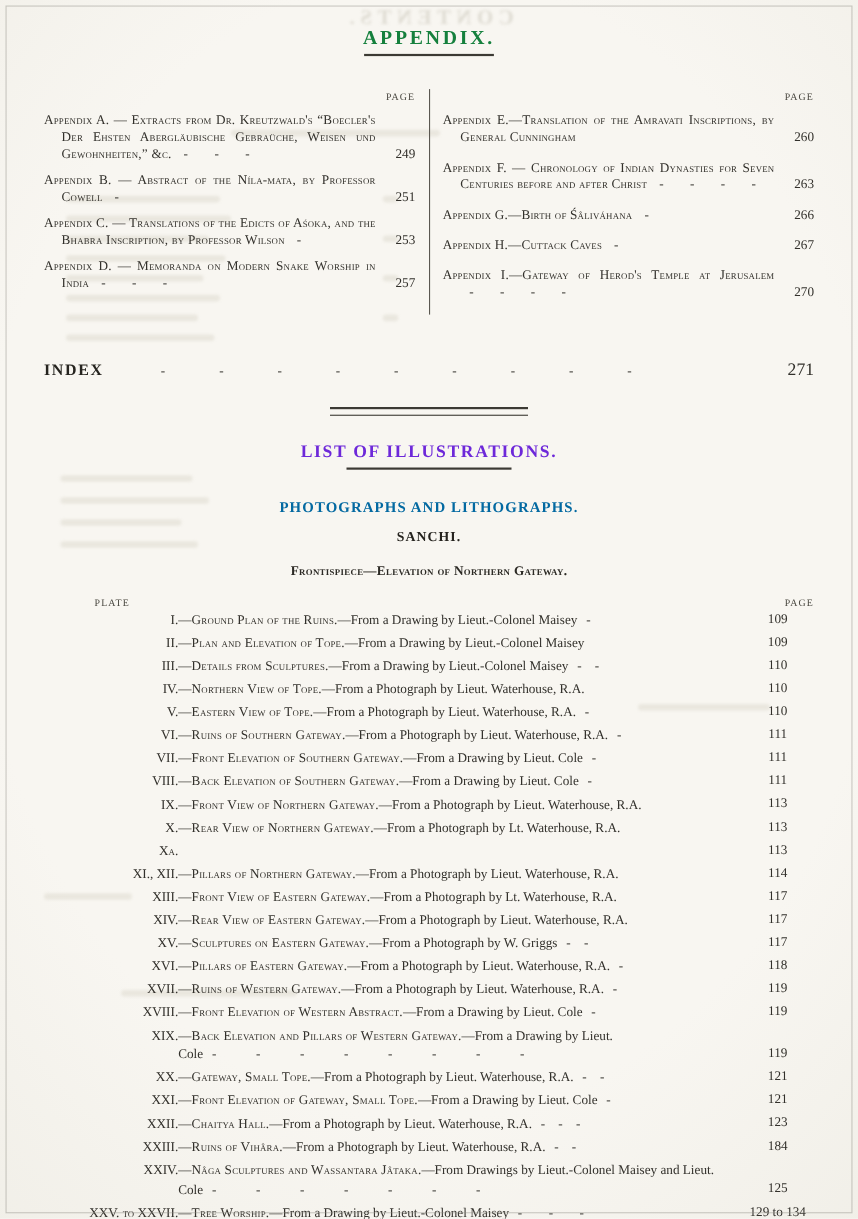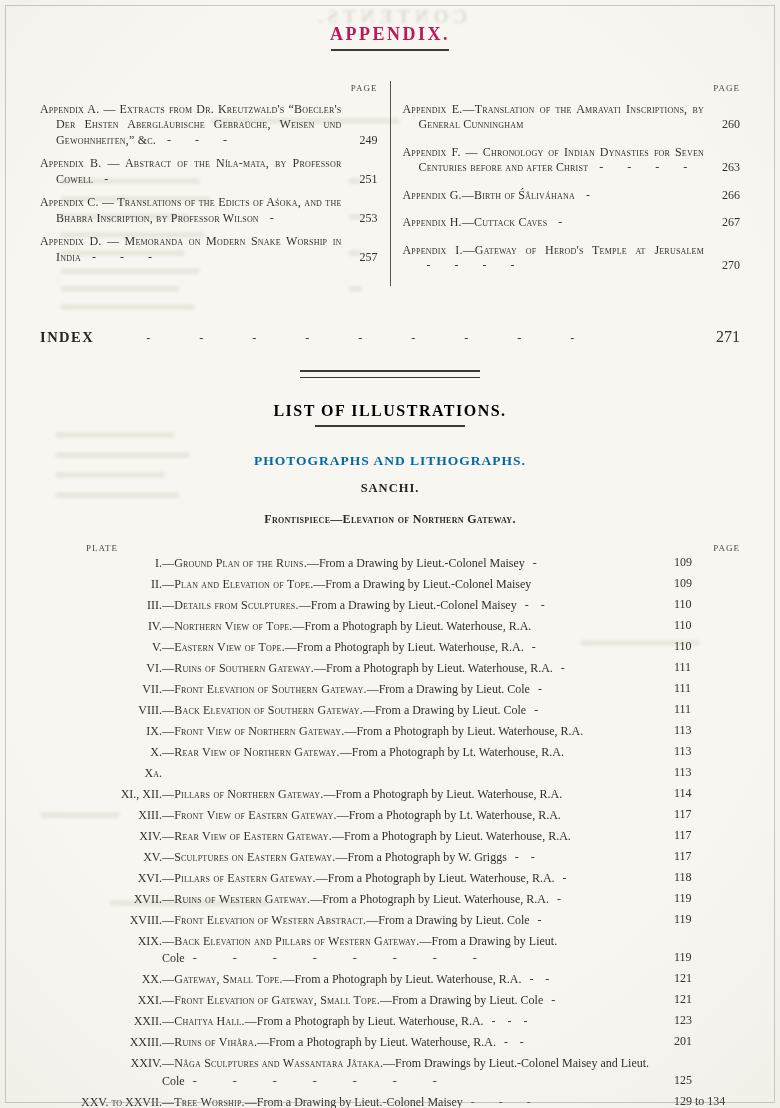--- a/index.html
+++ b/index.html
@@ -46,21 +46,21 @@
     border-radius: 3px;
   }
   
   .content { position: relative; z-index: 1; }
   .main-title {
     margin: 24px 0 0;
     text-align: center;
     font-size: 18px;
     font-weight: bold;
     letter-spacing: 2.5px;
-    color: #be185d;
+    color: #15803d;
   }
   .title-rule {
     width: 118px;
     height: 2px;
     background: #3c3a34;
     margin: 4px auto 0;
   }
   .title-rule.small { width: 150px; margin-top: 5px; }
 
   
@@ -129,21 +129,21 @@
     border-bottom: 1px solid #3c3a34;
   }
 
   
   .il-title-h {
     margin: 24px 0 0;
     text-align: center;
     font-size: 16px;
     font-weight: bold;
     letter-spacing: 1.5px;
-    color: #000000;
+    color: #6d28d9;
   }
   .il-sub-h {
     margin: 26px 0 0;
     text-align: center;
     font-size: 13.5px;
     font-weight: bold;
     letter-spacing: 1px;
     color: #0369a1;
   }
   .il-sec-h {
@@ -188,21 +188,21 @@
     text-align: right;
     white-space: nowrap;
     font-variant: small-caps;
   }
   .il-body { flex: 1 1 auto; min-width: 0; }
   .il-title { font-variant: small-caps; letter-spacing: 0.2px; }
   .il-page {
     position: absolute;
     right: 0; bottom: 1px;
     width: 66px;
-    text-align: left;
+    text-align: center;
     white-space: nowrap;
   }
 </style>
 </head>
 <body>
 
 <div class="ghost-layer">
   <div class="ghost-title">CONTENTS.</div>
   <div class="gbar" style="top:118px;left:210px;width:190px"></div>
   <div class="gbar" style="top:178px;left:60px;width:140px"></div>
@@ -449,21 +449,21 @@
 
       <div class="il-row">
         <span class="il-label">XXII.</span>
         <span class="il-body"><span class="il-title">—Chaitya Hall.</span><span class="il-source">—From a Photograph by Lieut. Waterhouse, R.A.</span><span class="lead">- - -</span></span>
         <span class="il-page">123</span>
       </div>
 
       <div class="il-row">
         <span class="il-label">XXIII.</span>
         <span class="il-body"><span class="il-title">—Ruins of Vihâra.</span><span class="il-source">—From a Photograph by Lieut. Waterhouse, R.A.</span><span class="lead">- -</span></span>
-        <span class="il-page">201</span>
+        <span class="il-page">184</span>
       </div>
 
       <div class="il-row">
         <span class="il-label">XXIV.</span>
         <span class="il-body"><span class="il-title">—Nâga Sculptures and Wassantara Jâtaka.</span><span class="il-source">—From Drawings by Lieut.-Colonel Maisey and Lieut. Cole</span><span class="lead">-   -   -   -   -   -   -</span></span>
         <span class="il-page">125</span>
       </div>
 
       <div class="il-row">
         <span class="il-label">XXV. to XXVII.</span>

